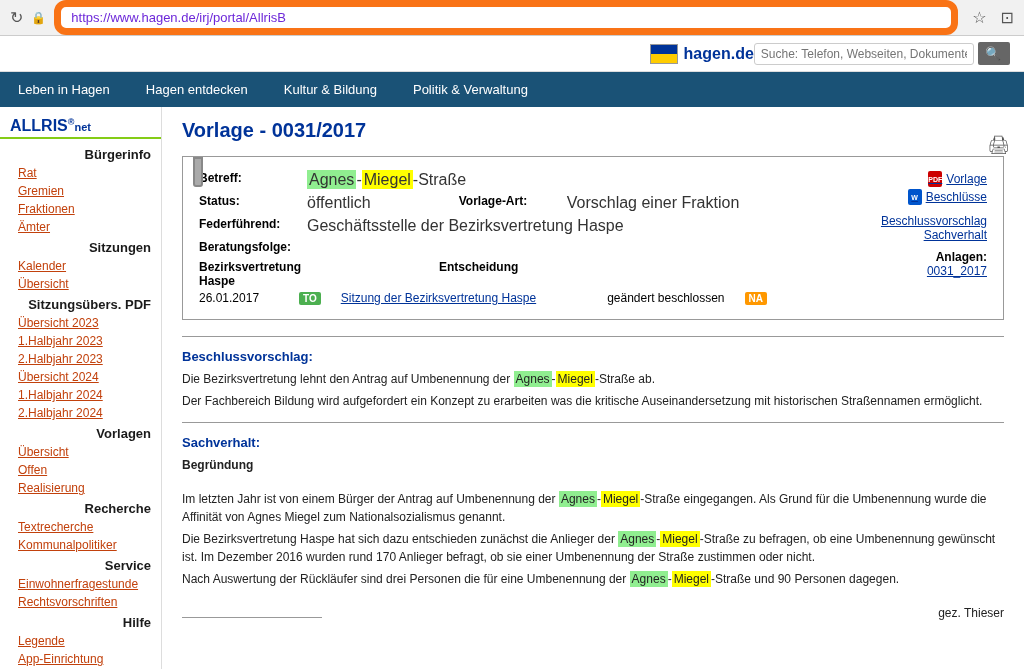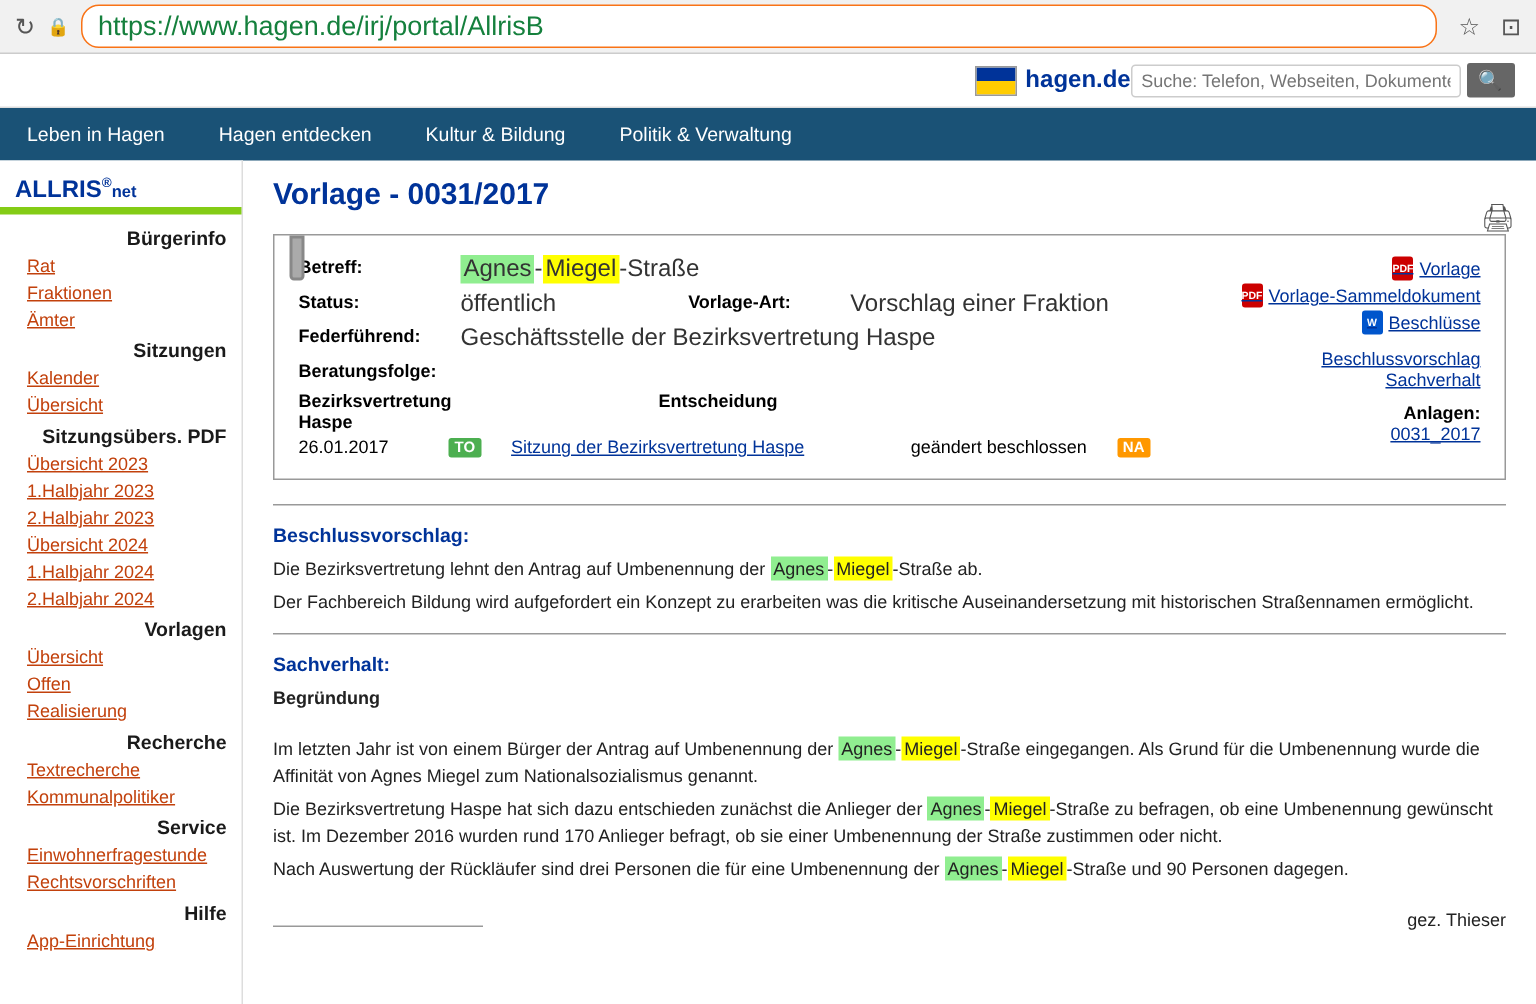--- a/index.html
+++ b/index.html
@@ -13,25 +13,25 @@
       display: flex;
       align-items: center;
       gap: 8px;
       height: 36px;
     }
     .browser-reload { font-size: 16px; color: #555; cursor: pointer; }
     .browser-lock { font-size: 12px; color: #555; }
     .browser-url {
       flex: 1;
       background: #fff;
-      border: 1px solid #f97316;
+      border: 7px solid #f97316;
       border-radius: 12px;
       padding: 3px 10px;
-      font-size: 18px;
-      color: #15803d;
+      font-size: 13px;
+      color: #6d28d9;
     }
     .browser-star { font-size: 16px; color: #555; margin-left: 6px; }
     .browser-ext { font-size: 16px; color: #555; margin-left: 6px; }
 
     
     .top-bar {
       background: #fff;
       border-bottom: 1px solid #ddd;
       display: flex;
       align-items: center;
@@ -101,21 +101,21 @@
     
     .sidebar {
       width: 162px;
       min-width: 162px;
       background: #fff;
       border-right: 1px solid #ddd;
       padding-top: 4px;
     }
     .sidebar-brand {
       padding: 6px 10px 2px;
-      border-bottom: 5px solid #84cc16;
+      border-bottom: 2px solid #84cc16;
       margin-bottom: 4px;
     }
     .sidebar-brand .brand-name {
       font-size: 16px;
       font-weight: bold;
       color: #003399;
     }
     .sidebar-brand .brand-sup {
       font-size: 9px;
       vertical-align: super;
@@ -354,20 +354,21 @@
 
 <div class="layout">
 
   <div class="sidebar">
     <div class="sidebar-brand">
       <span class="brand-name">ALLRIS<sup class="brand-sup">®</sup><span class="brand-sub">net</span></span>
     </div>
 
     <div class="sidebar-section">Bürgerinfo</div>
     <div class="sidebar-item">Rat</div>
+    <div class="sidebar-item">Gremien</div>
     <div class="sidebar-item">Fraktionen</div>
     <div class="sidebar-item">Ämter</div>
 
     <div class="sidebar-section">Sitzungen</div>
     <div class="sidebar-item">Kalender</div>
     <div class="sidebar-item">Übersicht</div>
 
     <div class="sidebar-section">Sitzungsübers. PDF</div>
     <div class="sidebar-item">Übersicht 2023</div>
     <div class="sidebar-item">1.Halbjahr 2023</div>
@@ -383,20 +384,21 @@
 
     <div class="sidebar-section">Recherche</div>
     <div class="sidebar-item">Textrecherche</div>
     <div class="sidebar-item">Kommunalpolitiker</div>
 
     <div class="sidebar-section">Service</div>
     <div class="sidebar-item">Einwohnerfragestunde</div>
     <div class="sidebar-item">Rechtsvorschriften</div>
 
     <div class="sidebar-section">Hilfe</div>
+    <div class="sidebar-item">Legende</div>
     <div class="sidebar-item">App-Einrichtung</div>
   </div>
 
   <div class="main-content">
     <div class="page-title">Vorlage - 0031/2017</div>
 
     <div class="print-icon">🖨</div>
 
     <div class="document-box">
       <div class="doc-clip"></div>
@@ -440,24 +442,20 @@
             </div>
           </div>
         </div>
 
         <div class="doc-right">
           <div class="pdf-link">
             <div class="pdf-icon">PDF</div>
             <span>Vorlage</span>
           </div>
           <div class="pdf-link">
-            <div class="pdf-icon">PDF</div>
-            <span>Vorlage-Sammeldokument</span>
-          </div>
-          <div class="pdf-link">
             <div class="word-icon">W</div>
             <span>Beschlüsse</span>
           </div>
           <div style="margin-top:9px; text-align:right;">
             <div class="link-blue">Beschlussvorschlag</div>
             <div class="link-blue">Sachverhalt</div>
           </div>
           <div style="margin-top:8px; text-align:right;">
             <div style="font-weight:bold;font-size:12px;">Anlagen:</div>
             <div class="link-blue">0031_2017</div>

